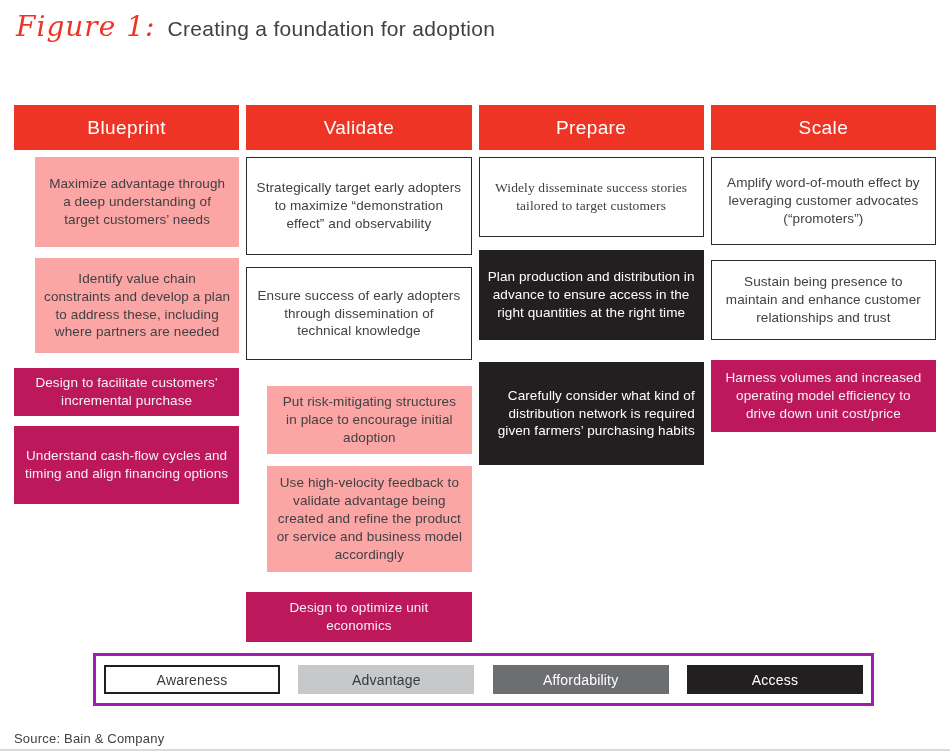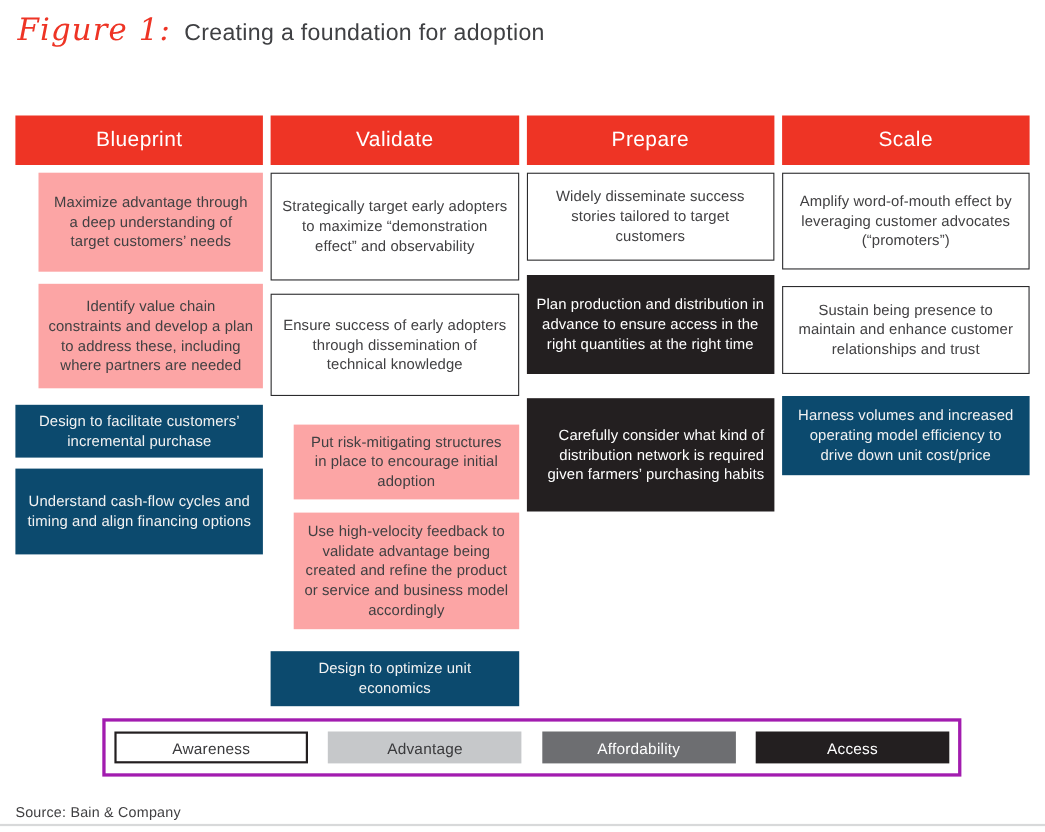--- a/index.html
+++ b/index.html
@@ -26,21 +26,21 @@
     display:flex;align-items:center;justify-content:center;
     font-size:19px;letter-spacing:.4px;
   }
   .box{
     display:flex;align-items:center;justify-content:center;
     text-align:center;font-size:13.5px;line-height:1.32;
     padding:6px 9px;box-sizing:border-box;color:#414042;letter-spacing:.1px;
   }
   .awareness{background:#ffffff;border:1px solid #2b2b2d;}
   .advantage{background:#fca5a5;margin-left:21px;}
-  .affordability{background:#0c4a6e;color:#f2f2f2;}
+  .affordability{background:#be185d;color:#f2f2f2;}
   .access{background:#231f20;color:#ffffff;}
   
   .legend{
     position:absolute;top:653px;left:93px;width:781px;height:53px;
     border:3px solid #a21caf;box-sizing:border-box;
     display:flex;align-items:center;justify-content:space-between;
     padding:0 8px;background:#ffffff;
   }
   .swatch{
     width:176px;height:29px;display:flex;align-items:center;justify-content:center;
@@ -76,21 +76,21 @@
     <div class="col-header">Validate</div>
     <div class="box awareness" style="min-height:98px;margin-bottom:12px;">Strategically target early adopters to maximize “demonstration effect” and observability</div>
     <div class="box awareness" style="min-height:93px;margin-bottom:26px;">Ensure success of early adopters through dissemination of technical knowledge</div>
     <div class="box advantage" style="min-height:68px;margin-bottom:12px;">Put risk-mitigating structures in place to encourage initial adoption</div>
     <div class="box advantage" style="min-height:106px;margin-bottom:20px;">Use high-velocity feedback to validate advantage being created and refine the product or service and business model accordingly</div>
     <div class="box affordability" style="min-height:50px;">Design to optimize unit economics</div>
   </div>
 
   <div class="col">
     <div class="col-header">Prepare</div>
-    <div class="box awareness" style="min-height:80px;margin-bottom:13px;">Widely disseminate success stories tailored to target customers</div>
+    <div class="box awareness" style="min-height:80px;margin-bottom:13px;font-family:Liberation Serif, serif;">Widely disseminate success stories tailored to target customers</div>
     <div class="box access" style="min-height:90px;margin-bottom:22px;">Plan production and distribution in advance to ensure access in the right quantities at the right time</div>
     <div class="box access" style="min-height:103px;text-align:right;">Carefully consider what kind of distribution network is required given farmers’ purchasing habits</div>
   </div>
 
   <div class="col">
     <div class="col-header">Scale</div>
     <div class="box awareness" style="min-height:88px;margin-bottom:15px;">Amplify word-of-mouth effect by leveraging customer advocates (“promoters”)</div>
     <div class="box awareness" style="min-height:80px;margin-bottom:20px;">Sustain being presence to maintain and enhance customer relationships and trust</div>
     <div class="box affordability" style="min-height:72px;">Harness volumes and increased operating model efficiency to drive down unit cost/price</div>
   </div>

